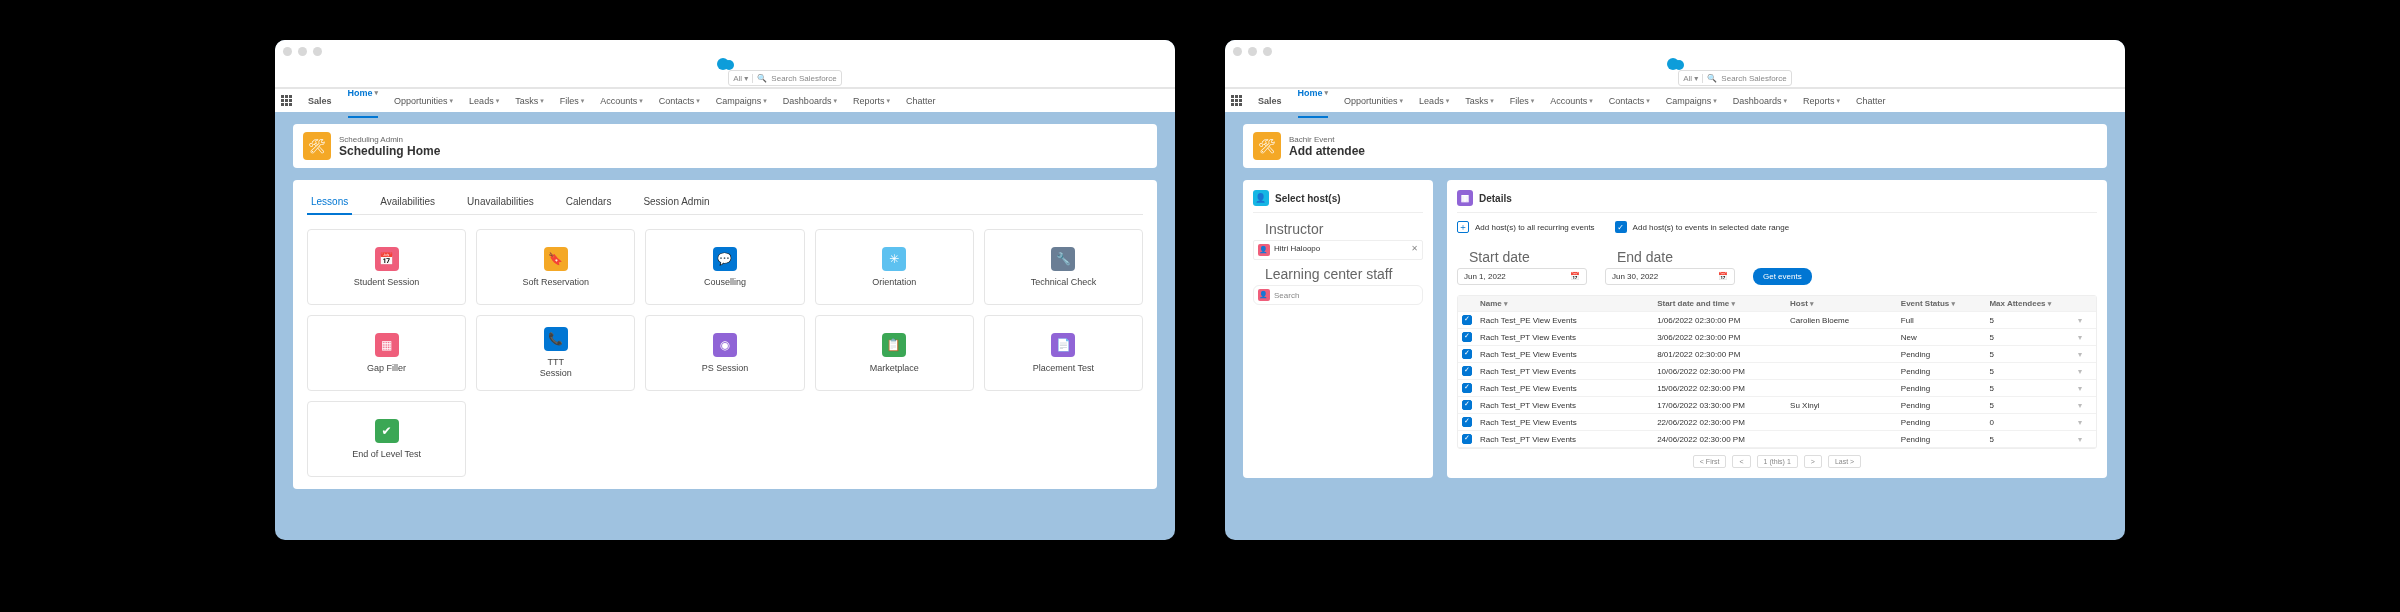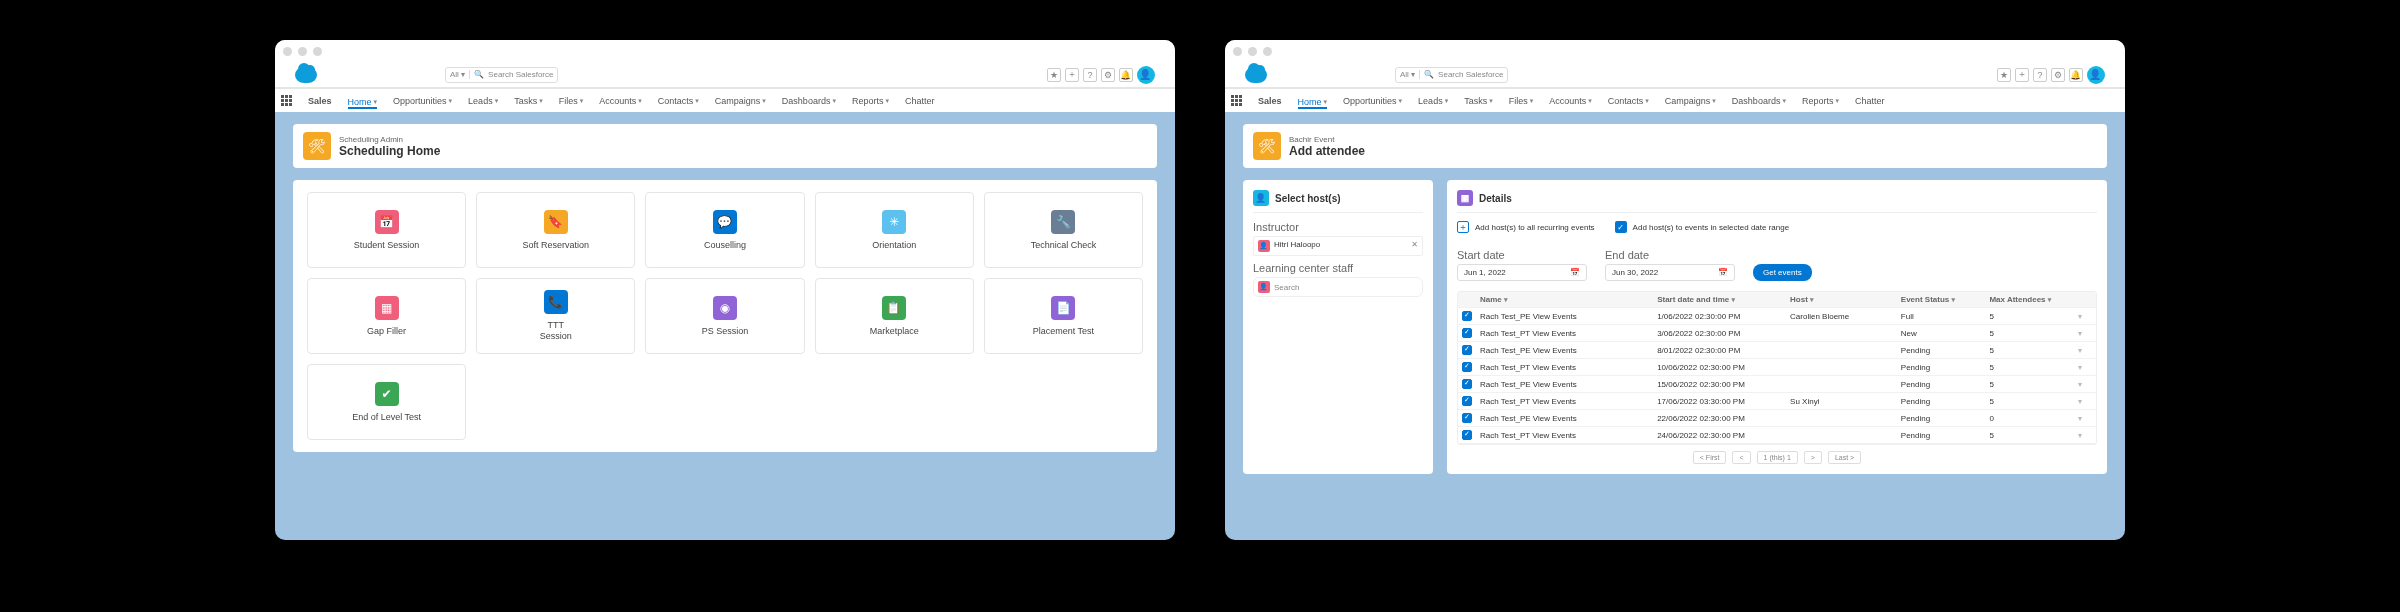--- a/index.html
+++ b/index.html
@@ -1,55 +1,55 @@
 <!DOCTYPE html>
 <html><head>
 <meta charset="utf-8">
 <style>
   *{box-sizing:border-box;margin:0;padding:0;font-family:-apple-system,BlinkMacSystemFont,'Segoe UI',sans-serif;}
   body{background:#000;width:2400px;height:612px;display:flex;gap:50px;padding:40px 275px;font-size:10px;color:#333;}
   .window{width:975px;height:500px;background:#9fc2e0;border-radius:10px;overflow:hidden;box-shadow:0 2px 12px rgba(0,0,0,.25);display:flex;flex-direction:column;}
   .chrome{height:22px;background:#fff;display:flex;align-items:center;padding:0 8px;gap:6px;}
   .dot{width:9px;height:9px;border-radius:50%;background:#d8d8d8;}
-  .topbar{height:26px;background:#fff;display:flex;align-items:center;padding:0 20px;gap:8px;border-bottom:1px solid #e5e5e5;}
+  .topbar{height:26px;background:#fff;display:flex;align-items:center;padding:0 6px;gap:8px;border-bottom:1px solid #e5e5e5;flex-direction:column;}
   .cloud{width:22px;height:16px;background:#0d9dda;border-radius:50%/60%;position:relative;}
   .cloud::before,.cloud::after{content:"";position:absolute;background:#0d9dda;border-radius:50%;}
   .cloud::before{width:12px;height:12px;top:-4px;left:3px;}
   .cloud::after{width:10px;height:10px;top:-2px;right:2px;}
   .search{flex:0 0 auto;margin-left:120px;display:flex;align-items:center;border:1px solid #ddd;border-radius:3px;height:16px;padding:0 4px;gap:4px;font-size:8px;color:#888;}
   .search .sel{border-right:1px solid #ddd;padding-right:4px;}
   .topicons{margin-left:auto;display:flex;gap:4px;align-items:center;}
   .ticn{width:14px;height:14px;border:1px solid #ccc;border-radius:2px;display:flex;align-items:center;justify-content:center;font-size:9px;color:#888;}
   .avatar{width:18px;height:18px;border-radius:50%;background:#16b6e4;color:#fff;display:flex;align-items:center;justify-content:center;font-size:10px;}
   .navbar{height:24px;background:#fff;display:flex;align-items:center;padding:0 6px;gap:16px;font-size:9px;color:#555;border-top:1px solid #e5e5e5;}
   .waffle{display:grid;grid-template-columns:repeat(3,3px);grid-template-rows:repeat(3,3px);gap:1px;}
   .waffle span{background:#555;}
   .navitem{display:flex;align-items:center;gap:2px;color:#555;}
-  .navitem.active{color:#0176d3;border-bottom:2px solid #0176d3;padding-bottom:0;margin-bottom:-5px;}
+  .navitem.active{color:#0176d3;border-bottom:2px solid #0176d3;padding-bottom:18px;margin-bottom:-5px;font-weight:bold;}
   .caret{font-size:7px;color:#888;}
   .content{flex:1;padding:12px 18px;overflow:hidden;}
   .pagehdr{background:#fff;border-radius:4px;padding:8px 10px;display:flex;align-items:center;gap:8px;margin-bottom:12px;}
   .pagehdr .ico{width:28px;height:28px;border-radius:4px;background:#f4a826;display:flex;align-items:center;justify-content:center;color:#fff;font-size:14px;}
   .pagehdr .lbls{display:flex;flex-direction:column;}
   .pagehdr .sm{font-size:8px;color:#666;}
   .pagehdr .lg{font-size:12px;font-weight:600;}
   .panel{background:#fff;border-radius:4px;padding:12px 14px;}
   .tabs{display:flex;gap:24px;border-bottom:1px solid #e5e5e5;margin-bottom:14px;}
   .tab{padding:4px 4px 6px;font-size:10px;color:#444;}
   .tab.active{color:#0176d3;border-bottom:2px solid #0176d3;margin-bottom:-1px;}
   .grid{display:grid;grid-template-columns:repeat(5,1fr);gap:10px;}
   .card{border:1px solid #e5e5e5;border-radius:4px;height:76px;display:flex;flex-direction:column;align-items:center;justify-content:center;gap:6px;}
   .card .cicn{width:24px;height:24px;border-radius:4px;display:flex;align-items:center;justify-content:center;color:#fff;font-size:12px;}
   .card .clbl{font-size:9px;text-align:center;color:#444;line-height:1.2;}
   
   .cols{display:flex;gap:14px;}
   .side{width:190px;background:#fff;border-radius:4px;padding:10px;}
   .secthdr{display:flex;align-items:center;gap:6px;font-size:10px;font-weight:600;margin-bottom:8px;border-bottom:1px solid #eee;padding-bottom:6px;}
   .secthdr .si{width:16px;height:16px;border-radius:3px;display:flex;align-items:center;justify-content:center;color:#fff;font-size:9px;}
-  .flabel{font-size:11px;color:#666;margin:6px 0 3px;}
+  .flabel{font-size:14px;color:#666;margin:6px 12px 3px;}
   .hostrow{display:flex;align-items:flex-start;gap:4px;padding:3px 4px;border:1px solid #eee;border-radius:2px;font-size:8px;}
   .hostrow .x{margin-left:auto;color:#888;cursor:pointer;}
   .staffrow{display:flex;align-items:center;gap:4px;font-size:8px;color:#888;border:1px solid #eee;border-radius:6px;padding:3px 4px;}
   .main{flex:1;background:#fff;border-radius:4px;padding:10px;}
   .optrow{display:flex;align-items:center;gap:20px;font-size:8px;margin-bottom:10px;}
   .plus{width:12px;height:12px;border:1px solid #0176d3;border-radius:2px;color:#0176d3;display:flex;align-items:center;justify-content:center;font-size:9px;}
   .chk{width:12px;height:12px;background:#0176d3;border-radius:2px;color:#fff;display:flex;align-items:center;justify-content:center;font-size:8px;}
   .daterow{display:flex;align-items:flex-end;gap:18px;margin-bottom:10px;}
   .dfield{display:flex;flex-direction:column;}
   .dinput{display:flex;align-items:center;gap:6px;border:1px solid #ddd;border-radius:3px;padding:3px 6px;font-size:8px;width:130px;justify-content:space-between;}
@@ -148,20 +148,27 @@
   </div>
   <div class="content">
     <div class="pagehdr">
       <div class="ico">🛠</div>
       <div class="lbls">
         <div class="sm">Scheduling Admin</div>
         <div class="lg">Scheduling Home</div>
       </div>
     </div>
     <div class="panel">
+      <div class="tabs">
+        <div class="tab active">Lessons</div>
+        <div class="tab">Availabilities</div>
+        <div class="tab">Unavailabilities</div>
+        <div class="tab">Calendars</div>
+        <div class="tab">Session Admin</div>
+      </div>
       <div class="grid" id="cardgrid">
           <div class="card">
             <div class="cicn" style="background:#ef5e7b">📅</div>
             <div class="clbl">Student Session</div>
           </div>
           <div class="card">
             <div class="cicn" style="background:#f4a826">🔖</div>
             <div class="clbl">Soft Reservation</div>
           </div>
           <div class="card">

